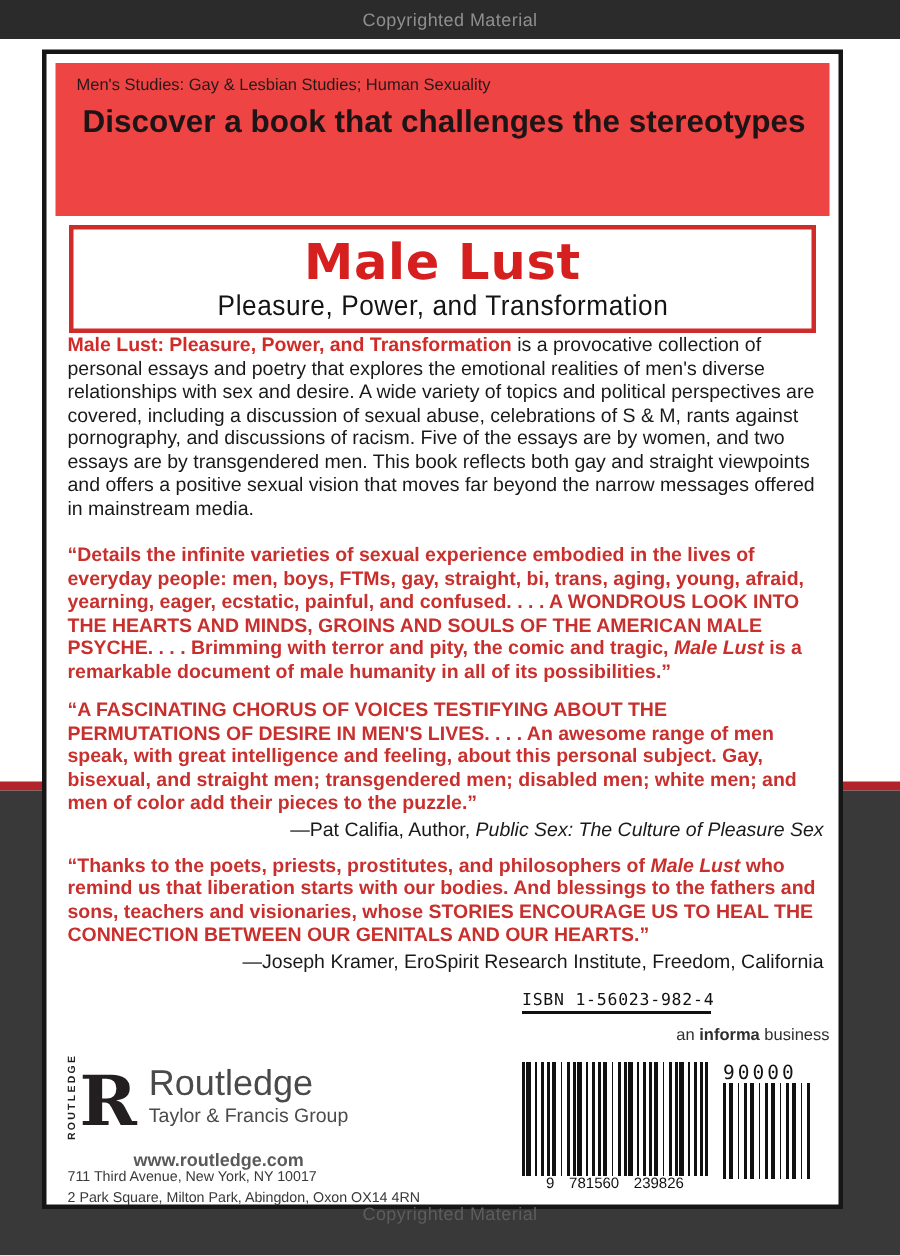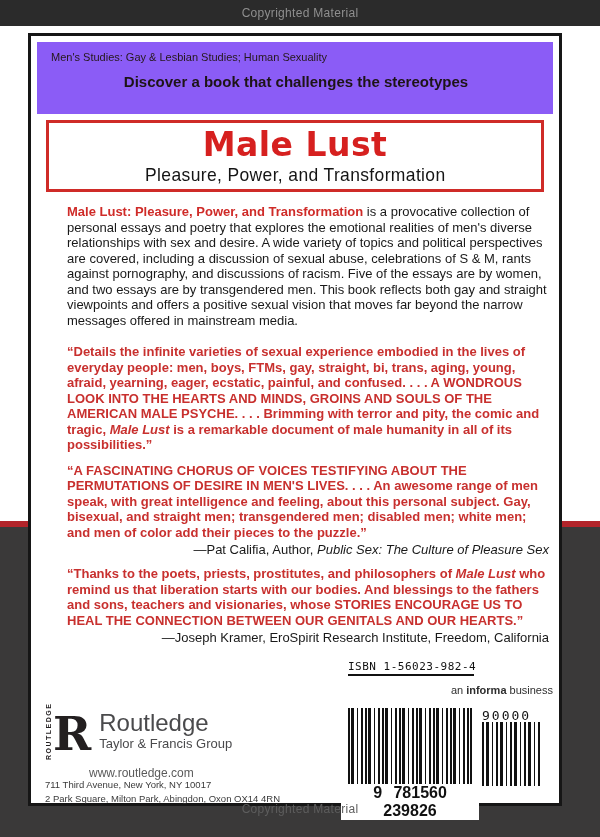--- a/index.html
+++ b/index.html
@@ -19,37 +19,37 @@
   .caption-bottom {
     position:absolute; top:802px; left:0; width:600px; text-align:center; z-index:3;
     color:#5d5d5d; font-size:12px; letter-spacing:.3px;
   }
   
   .book {
     position:absolute; left:28px; top:33px; width:534px; height:773px; z-index:2;
     background:#fff; border:3px solid #161616;
   }
   .banner {
-    margin:6px; height:72px; background:#8b5cf6; padding:9px 12px 0 14px;
+    margin:6px; height:102px; background:#ef4444; padding:9px 12px 0 14px;
   }
   .banner .category { font-size:11px; color:#25181a; margin-bottom:9px; }
-  .banner .headline { text-align:center; font-size:15px; font-weight:bold; color:#1d1416; line-height:19px; }
+  .banner .headline { text-align:center; font-size:21px; font-weight:bold; color:#1d1416; line-height:19px; }
   .title-box {
     margin:3px 15px 0 15px; height:72px; border:3px solid #cf2b28;
     text-align:center; padding-top:4px; background:#fff;
   }
   .title-box .title {
     font-family:"DejaVu Sans", sans-serif; font-weight:800; font-size:33px;
     color:#d6201f; letter-spacing:.5px; line-height:36px;
   }
   .title-box .subtitle {
     display:inline-block; font-size:19px; color:#141414; letter-spacing:.4px;
     transform:scaleX(.92); line-height:24px;
   }
-  .body-copy { padding:12px 10px 0 14px;margin-left:22px; }
+  .body-copy { padding:0 10px 0 14px; }
   .desc { font-size:13px; line-height:15.5px; color:#191919; }
   .q { font-size:13px; line-height:15.5px; color:#c8302e; font-weight:bold; }
   .q1 { margin-top:16px; }
   .q2 { margin-top:10px; }
   .q3 { margin-top:8px; }
   .attr { font-size:13px; line-height:16px; color:#191919; text-align:right; margin-top:2px; }
   .rb { color:#cf2b28; font-weight:bold; }
   .it { font-style:italic; }
   
   .informa { position:absolute; right:6px; top:648px; font-size:11px; color:#2e2e2e; }
@@ -60,36 +60,36 @@
     writing-mode:vertical-rl; transform:rotate(180deg);
     font-size:7px; font-weight:bold; letter-spacing:1.5px; color:#231f20; height:52px; text-align:center;
   }
   .logo-r {
     font-family:"DejaVu Serif", serif; font-weight:bold; font-size:46px; line-height:52px;
     color:#231f20; margin-left:1px;
   }
   .logo-text { margin-left:8px; padding-top:2px; }
   .logo-name { font-size:24px; color:#4a4a4c; line-height:26px; }
   .logo-group { font-size:13px; color:#4a4a4c; line-height:15px; }
-  .website { position:absolute; left:58px; top:730px; font-size:12px; color:#5a5a5a; }
+  .website { position:absolute; left:58px; top:730px; font-size:12px; color:#5a5a5a;font-weight:bold; }
   .addr { position:absolute; left:14px; font-size:9.5px; color:#3a3a3a; }
   .addr1 { top:743px; }
   .addr2 { top:757px; }
   .isbn-label {
     position:absolute; left:317px; top:624px; width:126px;
     font-family:"DejaVu Sans Mono", monospace; font-size:11px; color:#111;
     border-bottom:2px solid #111; padding-bottom:1px; white-space:nowrap; letter-spacing:.5px;
   }
   .barcode-main {
     position:absolute; left:317px; top:672px; width:124px; height:76px;
     background:repeating-linear-gradient(90deg,#111 0 2px,#fff 2px 3px,#111 3px 6px,#fff 6px 9px,#111 9px 10px,#fff 10px 13px,#111 13px 15px,#fff 15px 17px);
   }
   .ean-digits {
     position:absolute; left:310px; top:748px; width:138px; text-align:center;
-    font-size:16px; color:#111; word-spacing:7px; background:#fff;font-weight:bold;
+    font-size:10px; color:#111; word-spacing:7px; background:#fff;
   }
   .price-code {
     position:absolute; left:451px; top:672px; width:60px; 
     font-family:"DejaVu Sans Mono", monospace; font-size:13px; color:#111; letter-spacing:2px;
   }
   .barcode-supp {
     position:absolute; left:451px; top:686px; width:60px; height:64px;
     background:repeating-linear-gradient(90deg,#111 0 2px,#fff 2px 4px,#111 4px 7px,#fff 7px 10px,#111 10px 11px,#fff 11px 14px);
   }
 </style>

